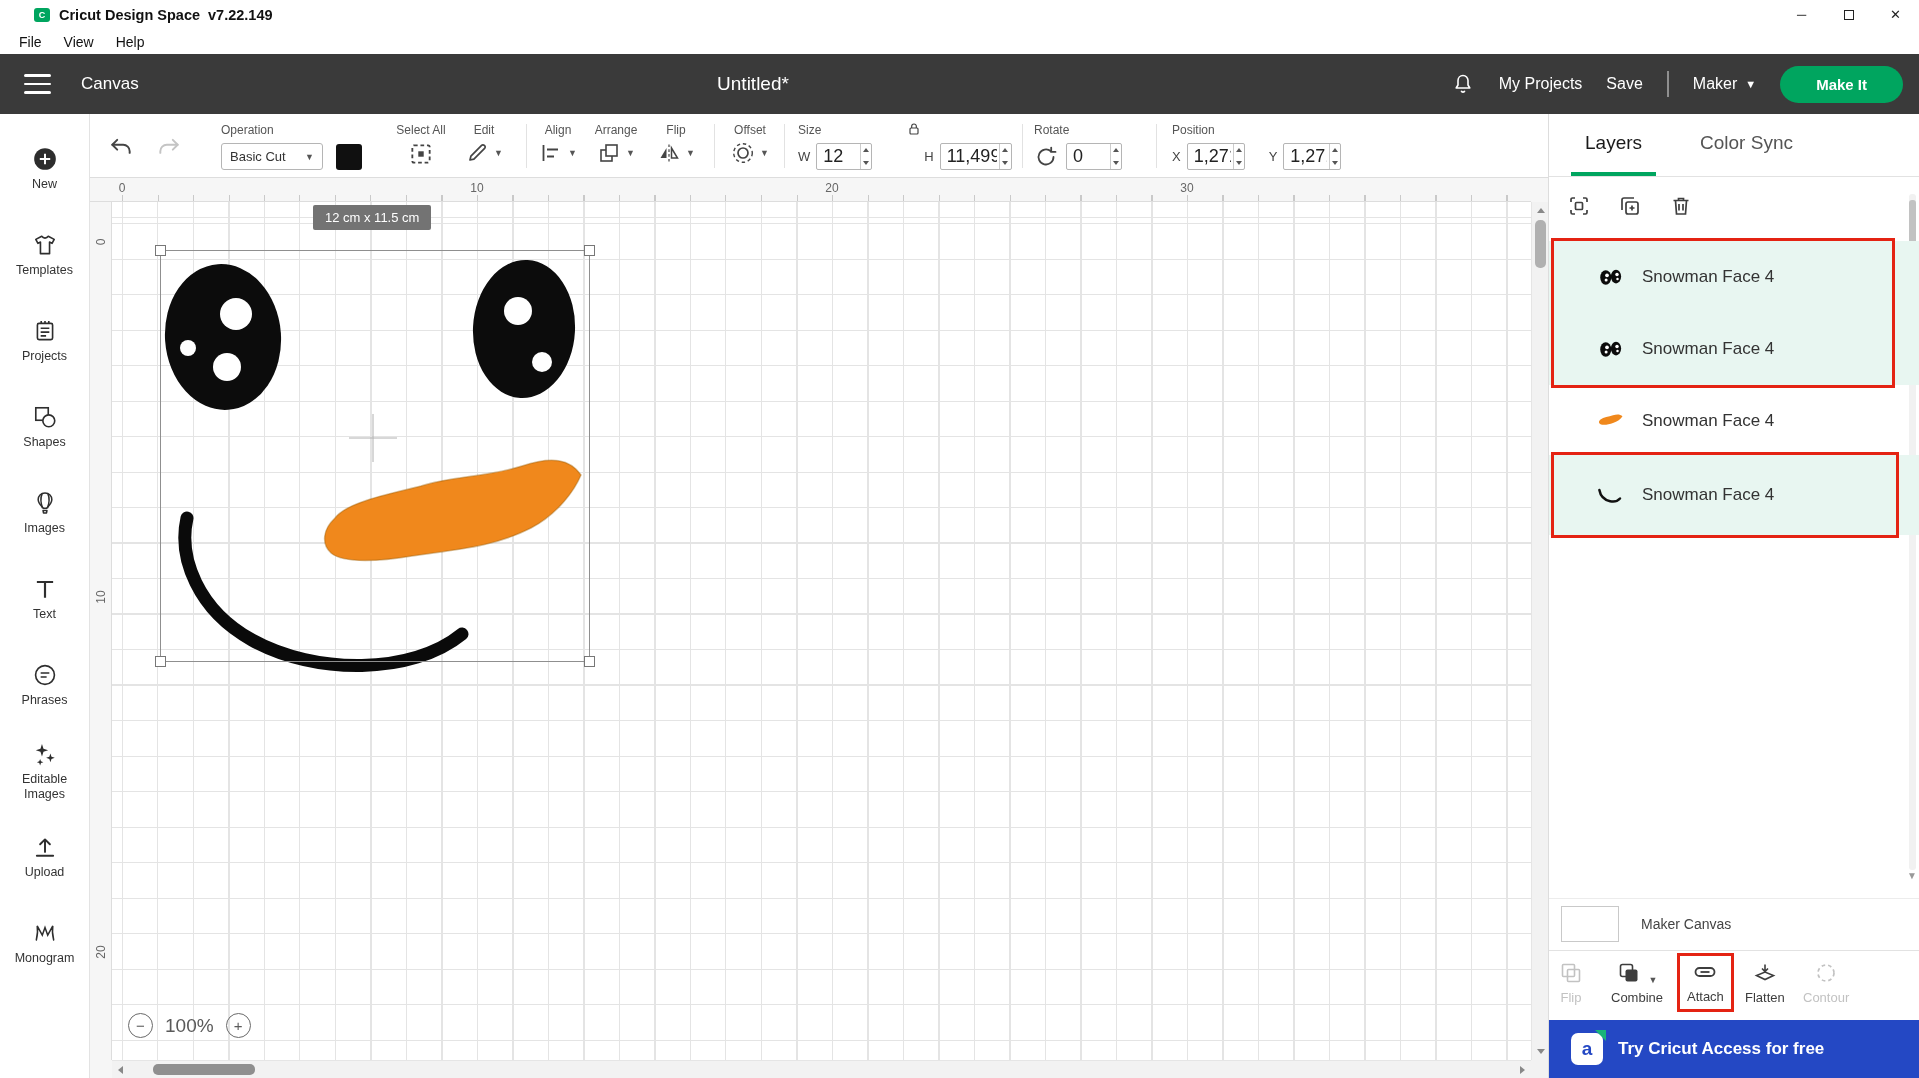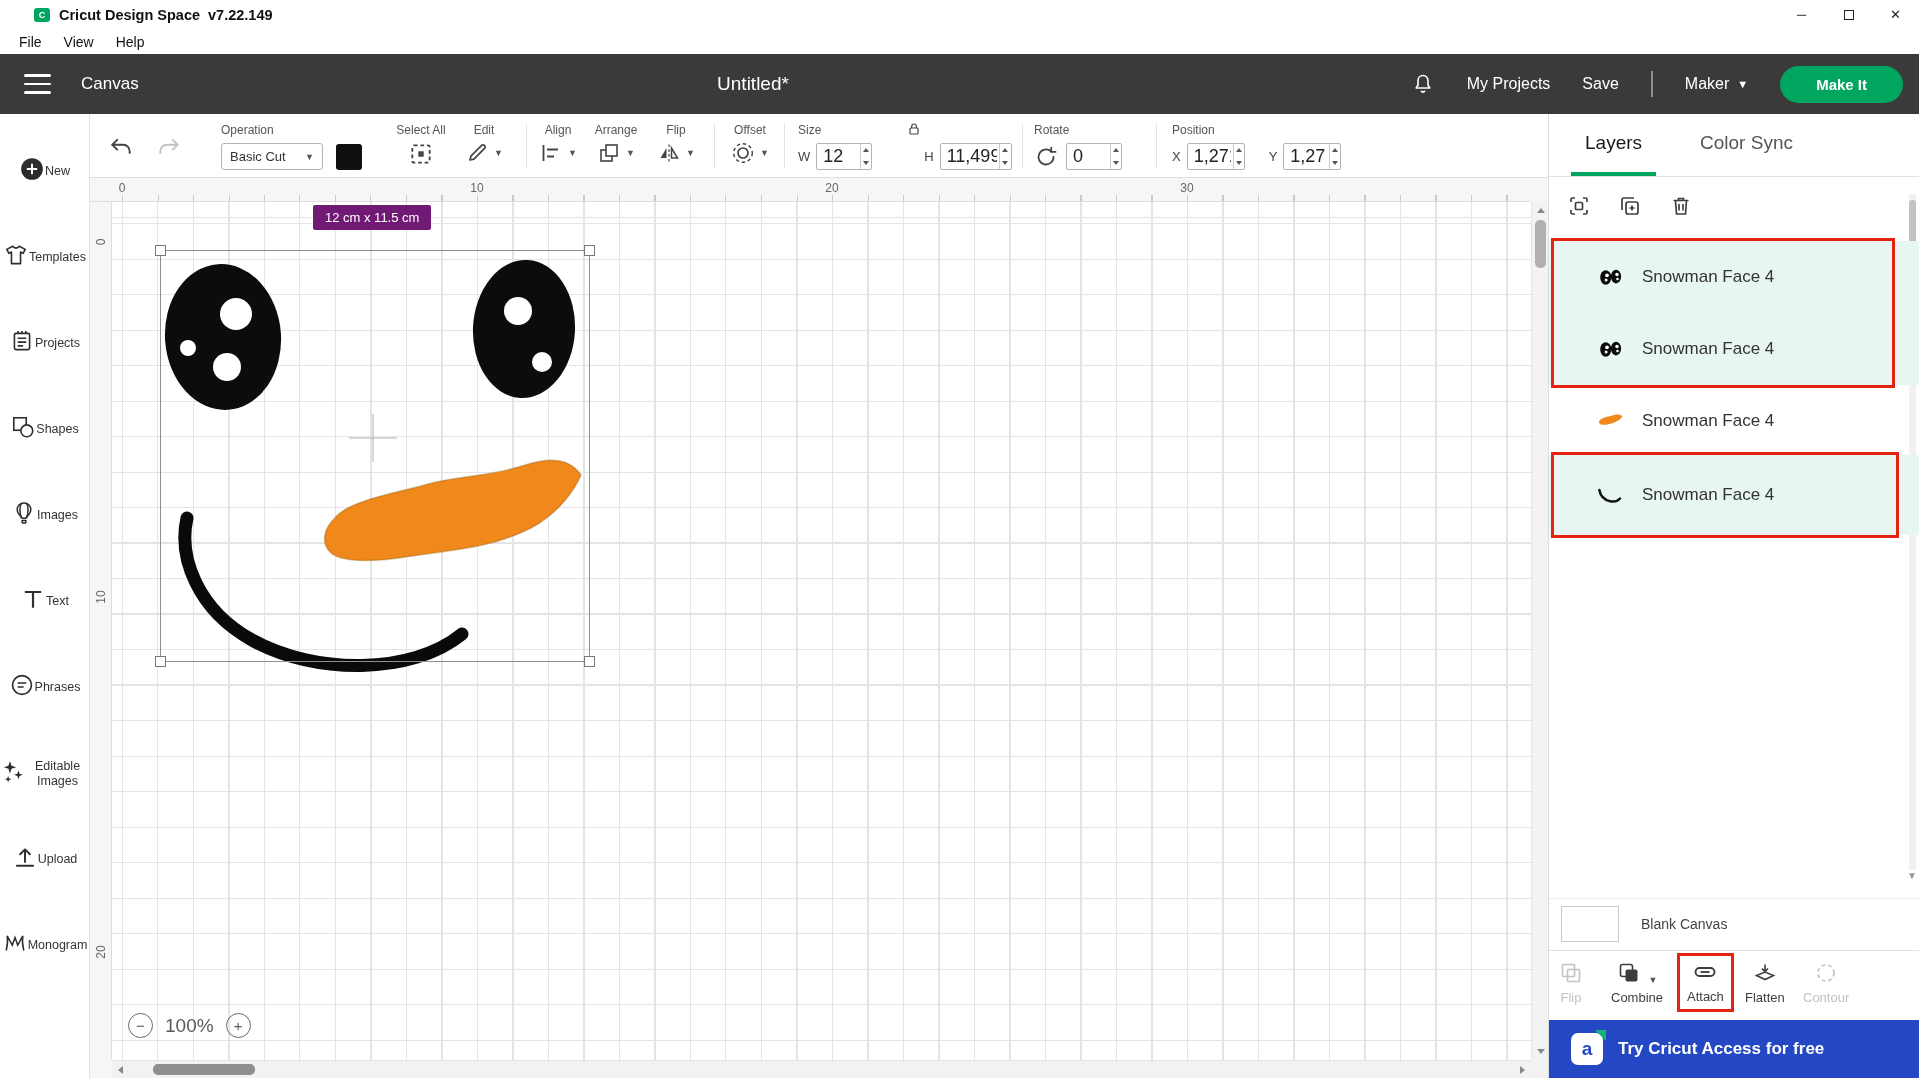--- a/index.html
+++ b/index.html
@@ -19,21 +19,21 @@
   
   .menubar { position:absolute; top:29px; left:0; right:0; height:25px; background:#fff; display:flex; align-items:center; padding-left:8px; }
   .menuitem { padding:0 11px; font-size:14px; color:#111; }
 
   
   .header { position:absolute; top:54px; left:0; right:0; height:60px; background:var(--header-bg); display:flex; align-items:center; color:#fff; }
   .hamburger { margin-left:24px; width:27px; display:flex; flex-direction:column; gap:6px; }
   .hamburger div { height:2.5px; background:#fff; border-radius:2px; }
   .canvas-label { margin-left:30px; font-size:17px; }
   .doctitle { position:absolute; left:753px; transform:translateX(-50%); font-size:19px; }
-  .hright { position:absolute; right:16px; display:flex; align-items:center; gap:32px; font-size:16px; }
+  .hright { position:absolute; right:16px; display:flex; align-items:center; gap:24px; font-size:16px; }
   .hdivider { width:2px; height:26px; background:#8f8f8f; }
   .maker { display:flex; align-items:center; gap:8px; }
   .chev-white { font-size:11px; }
   .makeit { background:var(--accent-green); color:#fff; border:none; border-radius:19px; padding:10px 36px; font-size:15px; font-weight:bold; font-family:inherit; }
 
   
   .toolbar { position:absolute; top:114px; left:90px; width:1458px; height:64px; background:#fff; border-bottom:1px solid #ddd; color:#3d3d3d; }
   .tbtn-abs { position:absolute; top:21px; }
   .tgroup { position:absolute; top:9px; }
   .tgc { display:flex; flex-direction:column; align-items:center;text-align:center; }
@@ -51,41 +51,41 @@
   .stepper span { flex:1; display:flex; align-items:center; justify-content:center; }
   .tri-up { width:0; height:0; border-left:3.5px solid transparent; border-right:3.5px solid transparent; border-bottom:4.5px solid #555; }
   .tri-down { width:0; height:0; border-left:3.5px solid transparent; border-right:3.5px solid transparent; border-top:4.5px solid #555; }
   .icon24 svg { display:block; width:24px; height:24px; }
   .icon26 svg { display:block; width:26px; height:26px; }
   .icon16 svg { display:block; width:16px; height:16px; }
   .disabledicon { color:#c4c4c4; }
 
   
   .sidebar { position:absolute; top:114px; left:0; width:90px; bottom:0; background:#fff; border-right:1px solid #e3e3e3; display:flex; flex-direction:column; align-items:center; padding-top:12px; }
-  .sbitem { width:100%; height:86px; display:flex; align-items:center; justify-content:center; color:#2e2e2e; }
+  .sbitem { width:100%; height:86px; display:flex; flex-direction:column; align-items:center; justify-content:center; color:#2e2e2e; }
   .sbitem svg { display:block; width:26px; height:26px; }
   .sblabel { font-size:12.5px; margin-top:5px; text-align:center; line-height:1.15; color:#333; max-width:70px; }
 
   
   .canvasarea { position:absolute; top:178px; left:90px; width:1458px; height:900px; background:#f6f6f6; }
   .hruler { position:absolute; top:0; left:0; right:17px; height:24px; background:#f6f6f6; border-bottom:1px solid #ddd;
             background-image:repeating-linear-gradient(90deg, #c9c9c9 0 1px, transparent 1px 35.5px);
             background-position:32px bottom; background-size:100% 6px; background-repeat:no-repeat; }
   .hrulnum { position:absolute; top:3px; font-size:12px; color:#666; width:22px; text-align:center; }
   .vruler { position:absolute; top:24px; left:0; width:22px; bottom:18px; background:#f6f6f6; border-right:1px solid #ddd; }
   .vrulnum { position:absolute; left:-3px; width:28px; height:14px; text-align:center; font-size:12px; color:#666; transform:rotate(-90deg); }
   .grid { position:absolute; left:22px; top:24px; right:17px; bottom:18px; background-color:#fff;
           background-image:repeating-linear-gradient(90deg, #e4e4e4 0 1px, transparent 1px 35.5px),
                            repeating-linear-gradient(0deg, #e4e4e4 0 1px, transparent 1px 35.5px);
           background-position:10px 16px; }
   .canvassvg { position:absolute; left:0; top:0; width:1458px; height:900px; pointer-events:none; z-index:2; }
   .selrect { position:absolute; left:70px; top:72px; width:430px; height:412px; border:1px solid #8f8f8f; z-index:3; }
   .handle { position:absolute; width:11px; height:11px; background:#fff; border:1.5px solid #777; }
   .h-tl { left:-6px; top:-6px; } .h-tr { right:-6px; top:-6px; } .h-bl { left:-6px; bottom:-6px; } .h-br { right:-6px; bottom:-6px; }
-  .sizetip { position:absolute; left:223px; top:27px; background:#701a75; color:#fff; font-size:13px; padding:5px 12px; border-radius:2px; z-index:4; white-space:nowrap; }
+  .sizetip { position:absolute; left:223px; top:27px; background:#737373; color:#fff; font-size:13px; padding:5px 12px; border-radius:2px; z-index:4; white-space:nowrap; }
   .zoomctl { position:absolute; left:38px; bottom:40px; display:flex; align-items:center; gap:12px; color:#5a5a5a; z-index:5; }
   .zoombtn { width:25px; height:25px; border:1.5px solid #6a6a6a; border-radius:50%; display:flex; align-items:center; justify-content:center; font-size:15px; color:#5a5a5a; background:transparent; }
   .zoomval { font-size:19px; }
   .vsb { position:absolute; right:0; top:24px; width:17px; bottom:18px; background:#f2f2f2; border-left:1px solid #e5e5e5; z-index:6; }
   .vsb .thumb { position:absolute; top:18px; left:3px; width:11px; height:48px; background:#b0b0b0; border-radius:5px; }
   .hsb { position:absolute; left:22px; bottom:0; right:17px; height:18px; background:#f2f2f2; border-top:1px solid #e5e5e5; z-index:6; }
   .hsb .thumb { position:absolute; left:41px; top:3px; width:102px; height:11px; background:#8f8f8f; border-radius:5px; }
   .sbcorner { position:absolute; right:0; bottom:0; width:17px; height:18px; background:#f2f2f2; z-index:6; }
   .arr { width:0; height:0; position:absolute; }
   .arr-up { border-left:4px solid transparent; border-right:4px solid transparent; border-bottom:5px solid #888; left:4.5px; top:6px; }
@@ -602,21 +602,21 @@
     <div class="redbox" style="top:124px; left:2px; right:24px; height:150px"></div>
     <div class="redbox" style="top:338px; left:2px; right:20px; height:86px"></div>
 
     <div class="pvtrack"></div>
     <div class="pvthumb"></div>
     <div class="pvchev">▼</div>
 
     <div class="blanksep"></div>
     <div class="blankrow">
       <div class="blankswatch"></div>
-      <span class="blanklabel">Blank Canvas</span>
+      <span class="blanklabel">Maker Canvas</span>
     </div>
 
     <div class="actionbar">
       <div class="abtn disabled" style="left:10px">
         <span class="icon24">
           <svg viewBox="0 0 24 24" fill="none" stroke="currentColor" stroke-width="1.6">
               <rect x="3.5" y="3.5" width="12" height="12" rx="1"></rect>
               <rect x="8.5" y="8.5" width="12" height="12" rx="1"></rect>
             </svg>
         </span>

